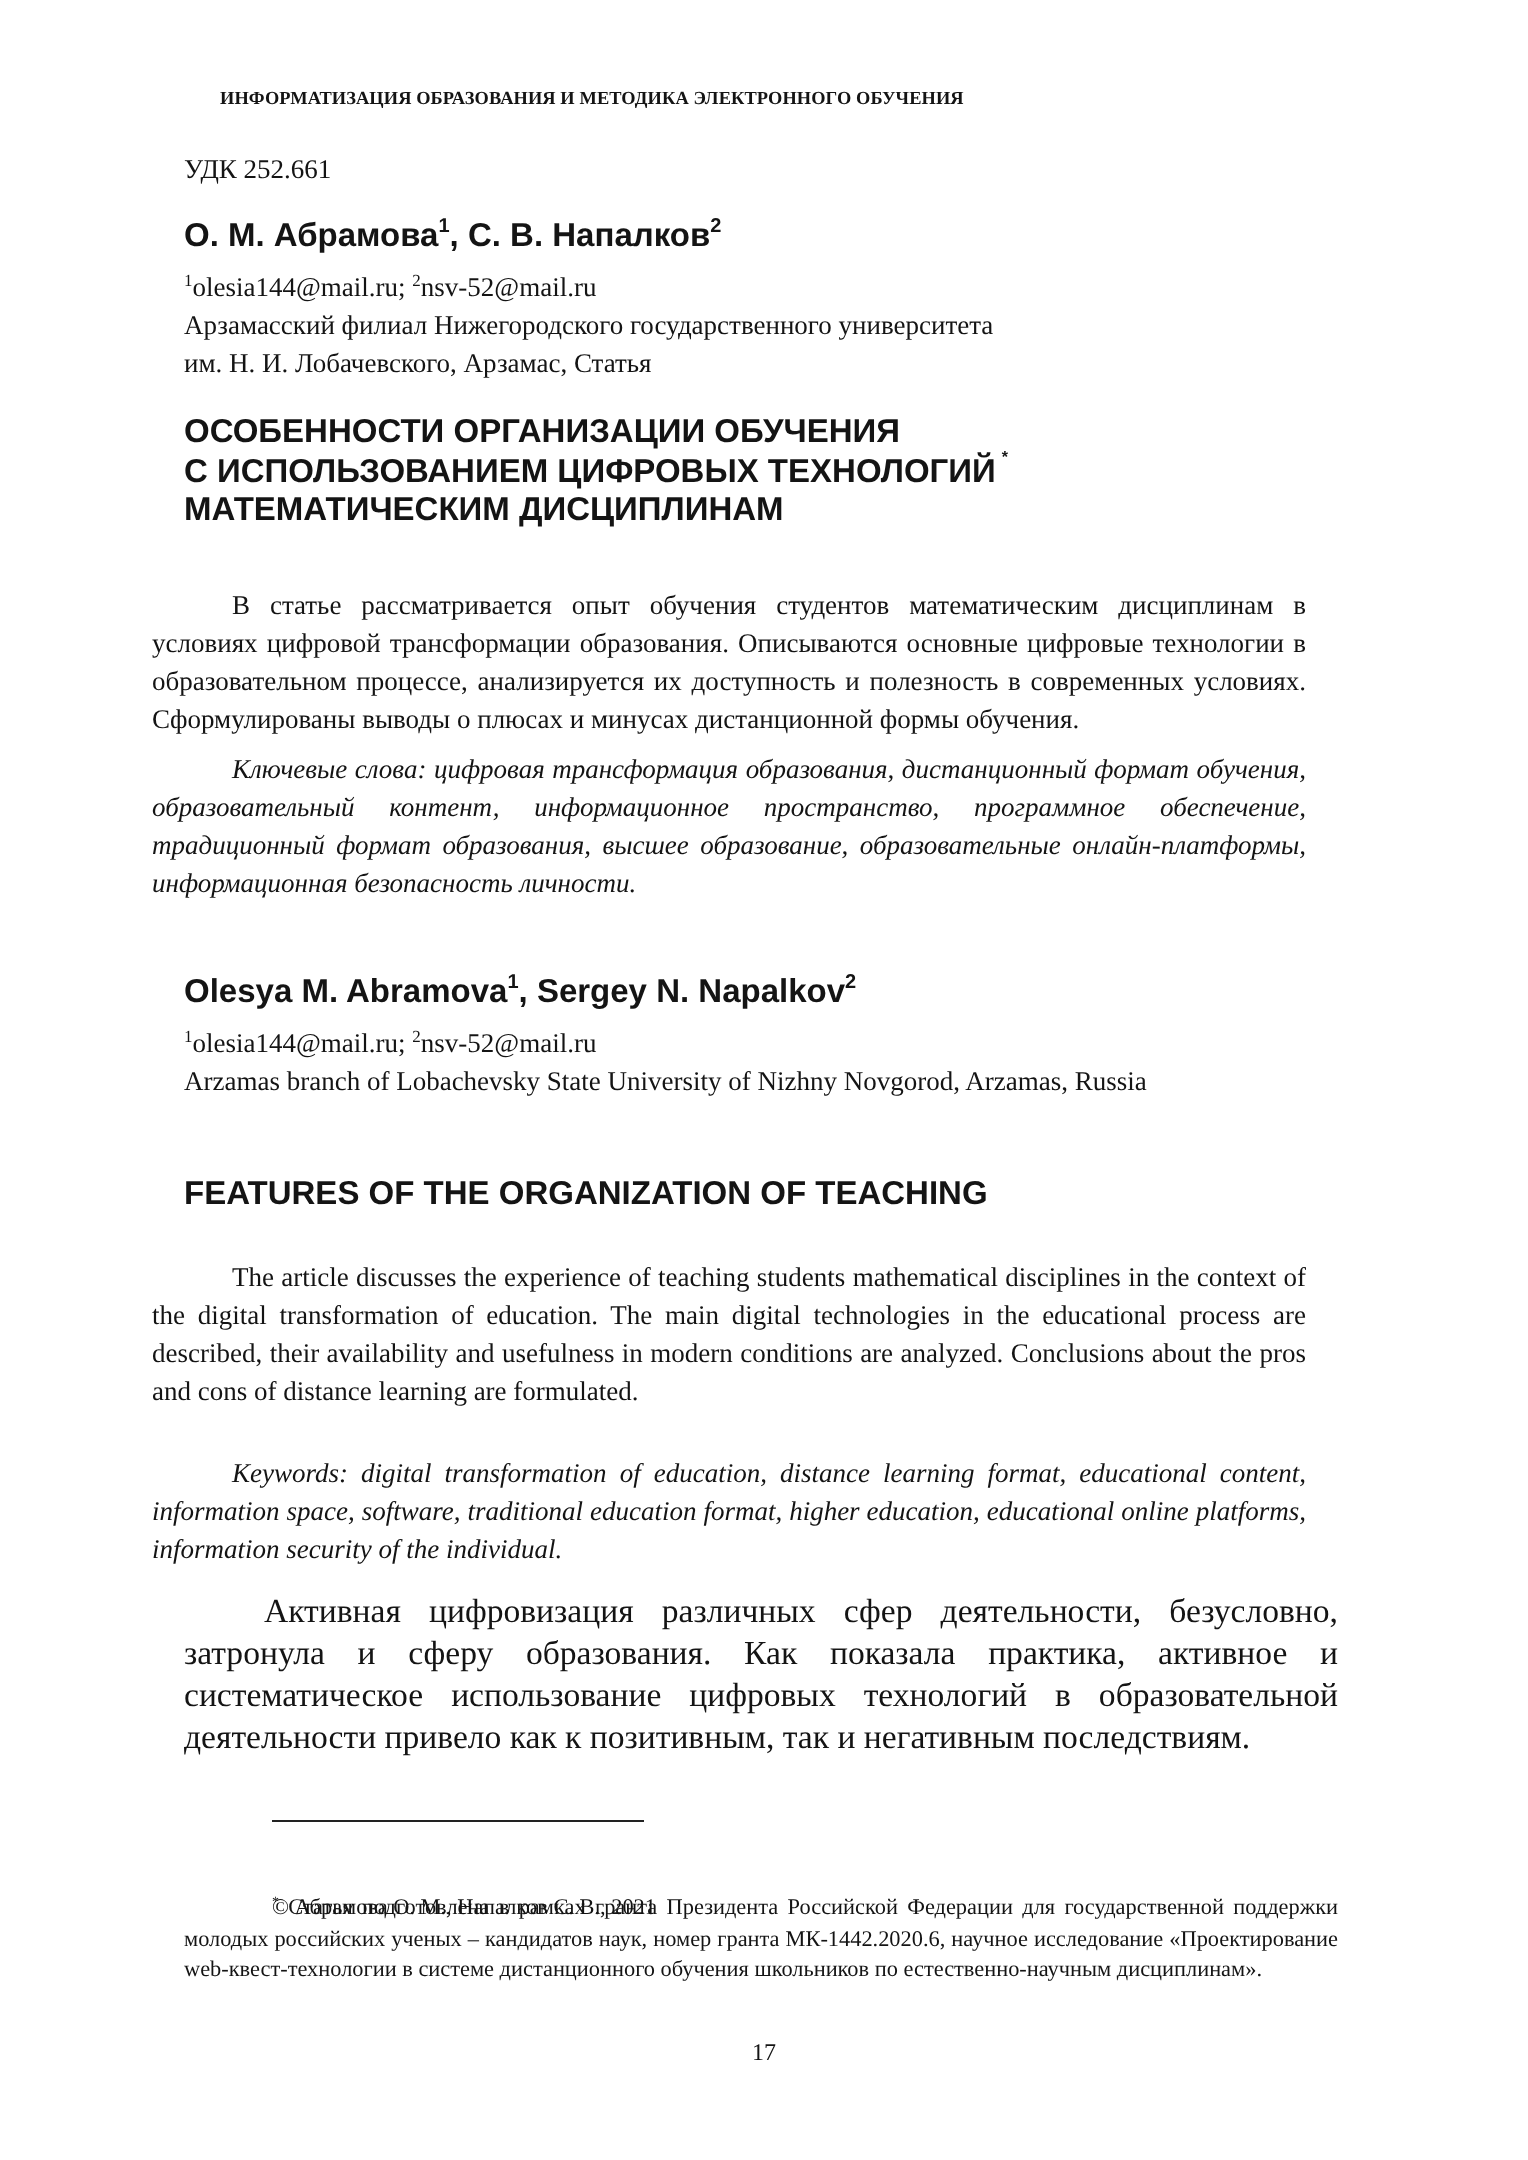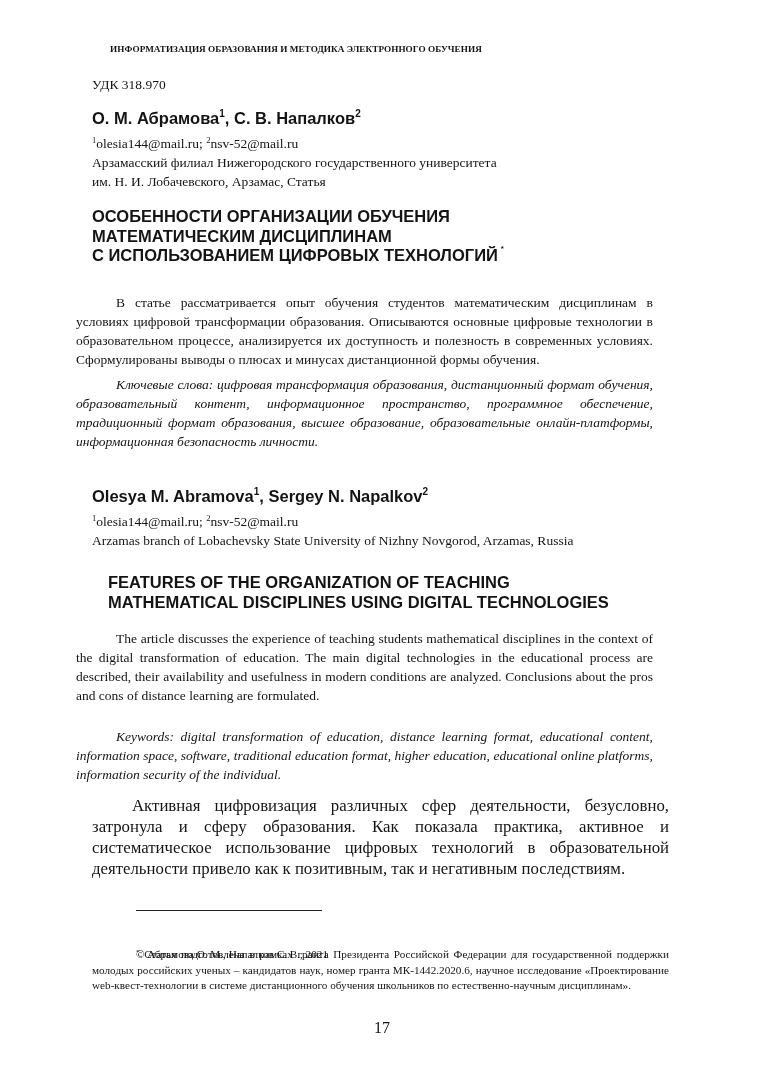--- a/index.html
+++ b/index.html
@@ -17,75 +17,74 @@
     .title-ru { top:207px; }
     .title-ru sup { font-size:8px; vertical-align:10px; line-height:0; margin-left:3px; }
     .para { left:76px; width:577px; font-size:13.5px; line-height:19px; text-align:justify; }
     .para .ind { display:inline-block; width:40px; }
     .para.italic { font-style:italic; }
     .abs-ru { top:293px; }
     .kw-ru { top:375px; }
     .authors-en { top:487px; }
     .emails-en { left:92px; top:512px; }
     .affil-en { left:92px; top:531px; width:600px; }
-    .title-en { top:573px;margin-left:16px; }
+    .title-en { top:588px; }
     .abs-en { top:629px; }
     .kw-en { top:705px;margin-top:22px; }
     .body-text { left:92px; width:577px; top:795px; font-size:16.8px; line-height:21px; text-align:justify; }
     .body-text .ind { display:inline-block; width:40px; }
     .fn-rule { left:136px; top:910px; width:186px; height:1px; background:#222; }
     .copyright { left:136px; top:920px; font-size:11.2px;margin-top:28px; }
     .fn-grant { left:92px; top:947px; width:577px; font-size:11.2px; line-height:15.5px; text-align:justify; }
     .fn-grant .ind { display:inline-block; width:44px; }
     .fn-grant sup { font-size:7px; vertical-align:4px; line-height:0; }
-    .pagenum { left:0; width:764px; text-align:center; top:1019px; font-size:16px; }
+    .pagenum { left:0; width:764px; text-align:center; top:1019px; font-size:12px; }
   </style>
 </head>
 <body>
 
 <div class="abs header">ИНФОРМАТИЗАЦИЯ ОБРАЗОВАНИЯ И МЕТОДИКА ЭЛЕКТРОННОГО ОБУЧЕНИЯ</div>
 
-<div class="abs udk">УДК 318.970</div>
+<div class="abs udk">УДК 252.661</div>
 
 <div class="abs authors">
   <span>О. М. Абрамова</span><sup>1</sup><span>, </span><span>С. В. Напалков</span><sup>2</sup>
 </div>
 
 <div class="abs line emails-ru">
   <sup>1</sup><span>olesia144@mail.ru; </span><sup>2</sup><span>nsv-52@mail.ru</span>
 </div>
 
 <div class="abs line affil-ru">
   <div>Арзамасский филиал Нижегородского государственного университета</div>
   <div>им. Н. И. Лобачевского, Арзамас, Статья</div>
 </div>
 
 <div class="abs title title-ru">
   <div>ОСОБЕННОСТИ ОРГАНИЗАЦИИ ОБУЧЕНИЯ</div>
+  <div><span>С ИСПОЛЬЗОВАНИЕМ ЦИФРОВЫХ ТЕХНОЛОГИЙ</span><sup>*</sup></div>
   <div>МАТЕМАТИЧЕСКИМ ДИСЦИПЛИНАМ</div>
-  <div><span>С ИСПОЛЬЗОВАНИЕМ ЦИФРОВЫХ ТЕХНОЛОГИЙ</span><sup>*</sup></div>
 </div>
 
 <div class="abs para abs-ru"><span class="ind"></span><span>В статье рассматривается опыт обучения студентов математическим дисциплинам в условиях цифровой трансформации образования. Описываются основные цифровые технологии в образовательном процессе, анализируется их доступность и полезность в современных условиях. Сформулированы выводы о плюсах и минусах дистанционной формы обучения.</span></div>
 
 <div class="abs para italic kw-ru"><span class="ind"></span><span>Ключевые слова: цифровая трансформация образования, дистанционный формат обучения, образовательный контент, информационное пространство, программное обеспечение, традиционный формат образования, высшее образование, образовательные онлайн-платформы, информационная безопасность личности.</span></div>
 
 <div class="abs authors authors-en">
   <span>Olesya M. Abramova</span><sup>1</sup><span>, </span><span>Sergey N. Napalkov</span><sup>2</sup>
 </div>
 
 <div class="abs line emails-en">
   <sup>1</sup><span>olesia144@mail.ru; </span><sup>2</sup><span>nsv-52@mail.ru</span>
 </div>
 
 <div class="abs line affil-en">Arzamas branch of Lobachevsky State University of Nizhny Novgorod, Arzamas, Russia</div>
 
 <div class="abs title title-en">
   <div>FEATURES OF THE ORGANIZATION OF TEACHING</div>
-  <div>MATHEMATICAL DISCIPLINES USING DIGITAL TECHNOLOGIES</div>
 </div>
 
 <div class="abs para abs-en"><span class="ind"></span><span>The article discusses the experience of teaching students mathematical disciplines in the context of the digital transformation of education. The main digital technologies in the educational process are described, their availability and usefulness in modern conditions are analyzed. Conclusions about the pros and cons of distance learning are formulated.</span></div>
 
 <div class="abs para italic kw-en"><span class="ind"></span><span>Keywords: digital transformation of education, distance learning format, educational content, information space, software, traditional education format, higher education, educational online platforms, information security of the individual.</span></div>
 
 <div class="abs body-text"><span class="ind"></span><span>Активная цифровизация различных сфер деятельности, безусловно, затронула и сферу образования. Как показала практика, активное и систематическое использование цифровых технологий в образовательной деятельности привело как к позитивным, так и негативным последствиям.</span></div>
 
 <div class="abs fn-rule"></div>
 

